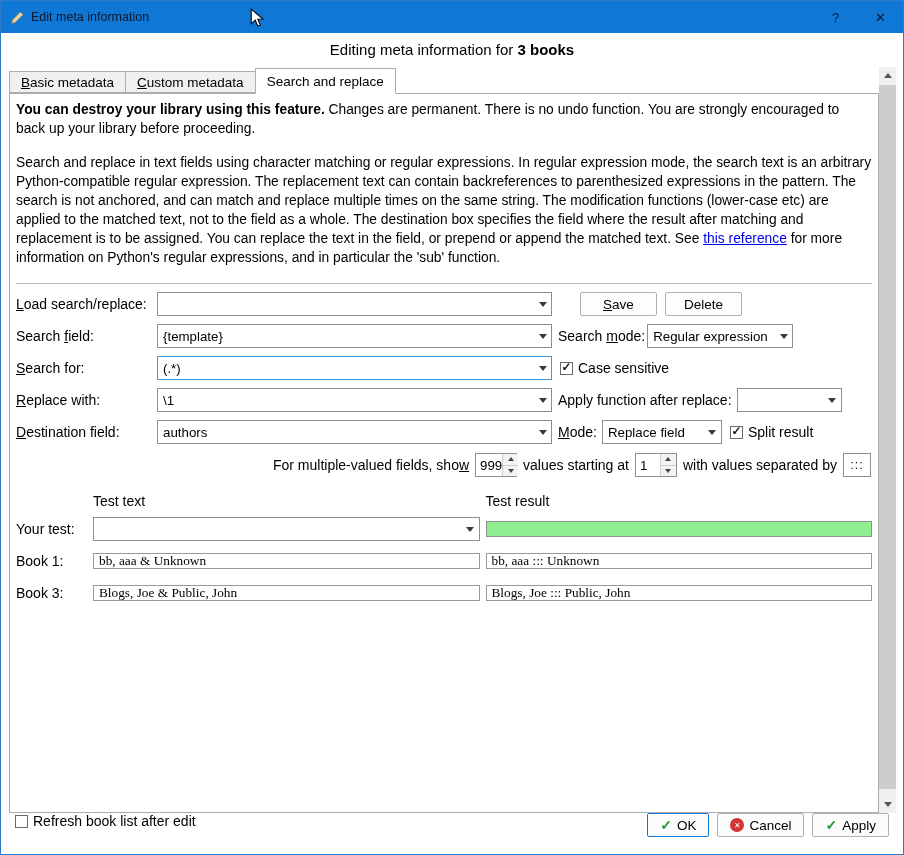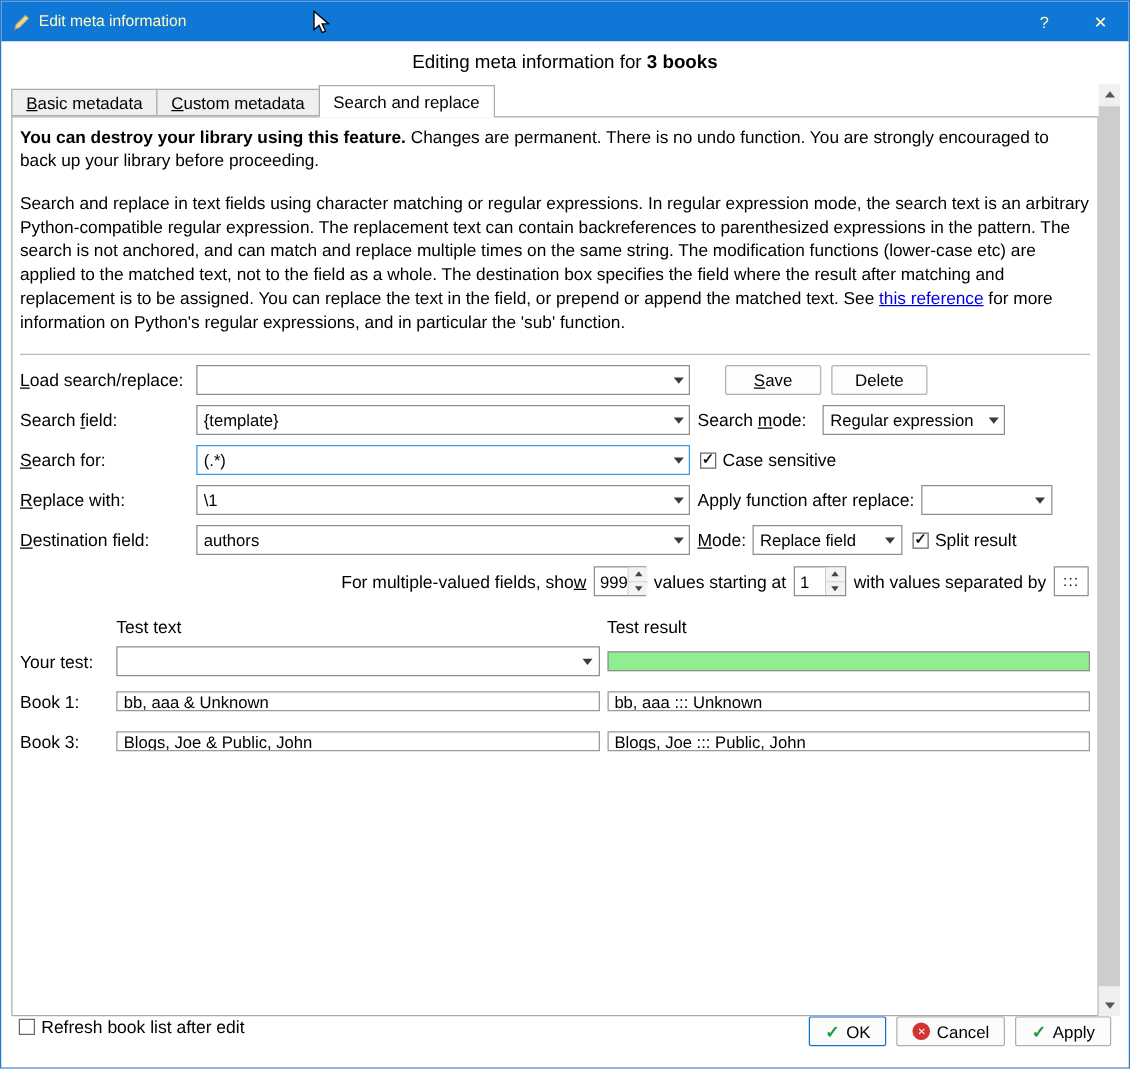--- a/index.html
+++ b/index.html
@@ -2,21 +2,21 @@
 <html style="--titlebar: #0f78d7; --win-border: #2a7ac9; --focus: #3d9ae1; --result-green: #90ee90; --link: #0000e6;"><head>
 <meta charset="utf-8">
 <style>
   html,body { margin:0; padding:0; background:#fff; }
   .window {
     position:relative; width:904px; height:855px; box-sizing:border-box;
     border:1px solid var(--win-border,#2a7ac9); background:#fff; overflow:hidden;
     font-family:"Liberation Sans", sans-serif; font-size:14px; color:#000;
   }
   
-  .titlebar { height:32px; background:var(--titlebar,#0f78d7); display:flex; align-items:center; color:#fef9c3; }
+  .titlebar { height:32px; background:var(--titlebar,#0f78d7); display:flex; align-items:center; color:#0f172a; }
   .tb-icon { margin:0 6px 0 9px; display:flex; }
   .tb-title { font-size:12.5px; }
   .tb-spacer { flex:1; }
   .tb-btn { width:45px; height:32px; display:flex; align-items:center; justify-content:center; font-size:13px; }
   
   .heading { height:34px; line-height:34px; text-align:center; font-size:15px; }
   
   .scrollwrap { position:relative; height:746px; }
   .tabstrip { height:26px; display:flex; align-items:flex-end; margin-left:8px; position:relative; z-index:2; }
   .tab { box-sizing:border-box; height:22px; padding:0 11px; display:flex; align-items:center;
@@ -32,21 +32,21 @@
   
   .frow { display:flex; align-items:center; margin-top:8px; height:24px; }
   .flabel { width:141px; flex:none; }
   .rlabel { margin-left:6px; white-space:nowrap; }
   .combo { display:flex; align-items:center; box-sizing:border-box; height:24px;
            border:1px solid #8f8f8f; background:#fff; padding-left:5px; }
   .combo-text { flex:1; white-space:nowrap; overflow:hidden; font-size:13.3px; }
   .combo-arrow { width:17px; align-self:stretch; flex:none; display:flex; align-items:center; justify-content:center; }
   .combo-arrow::after { content:""; width:0; height:0; border:4px solid transparent; border-top:5px solid #3a3a3a; margin-top:5px; }
   .combo.focused { border-color:var(--focus,#3d9ae1); }
-  .w-main { width:395px; } .w-mode { width:146px; margin-left:13px; } .w-func { width:105px; margin-left:5px; } .w-repl { width:120px; margin-left:5px; }
+  .w-main { width:395px; } .w-mode { width:146px; margin-left:2px; } .w-func { width:105px; margin-left:5px; } .w-repl { width:120px; margin-left:5px; }
   .pbtn { box-sizing:border-box; height:24px; min-width:77px; border:1px solid #b0b0b0; background:#fdfdfd;
           font-family:inherit; font-size:13.5px; margin-left:8px; border-radius:2px; }
   .pbtn.save { margin-left:28px; }
   .check { display:inline-flex; align-items:center; margin-left:8px; white-space:nowrap; }
   .cb { width:13px; height:13px; box-sizing:border-box; border:1px solid #6a6a6a; background:#fff;
         display:inline-flex; align-items:center; justify-content:center; margin-right:5px; flex:none; }
   .cb .mark { font-size:12px; line-height:1; margin-top:-2px; color:#111; font-weight:bold; }
   .multirow { display:flex; align-items:center; justify-content:flex-end; margin-top:9px; height:24px; gap:6px; padding-right:1px; white-space:nowrap; }
   .spin { display:flex; height:24px; box-sizing:border-box; border:1px solid #8f8f8f; background:#fff; width:42px; }
   .spin-val { flex:1; display:flex; align-items:center; padding-left:4px; font-size:13.3px; }
@@ -57,21 +57,21 @@
   .spin-down::after { content:""; border:3px solid transparent; border-top:4px solid #444; margin-top:3px; }
   .sepbox { width:28px; height:24px; box-sizing:border-box; border:1px solid #8f8f8f; background:#fff;
             display:flex; align-items:center; justify-content:center; font-size:12px; letter-spacing:1px; }
   
   .test-head { display:flex; gap:6px; margin-top:16px; }
   .th-spacer { width:71px; flex:none; }
   .th-label { flex:1; }
   .trow { display:flex; align-items:center; gap:6px; margin-top:8px; height:24px; }
   .tlabel { width:71px; flex:none; }
   .tfield { flex:1; box-sizing:border-box; height:16px; border:1px solid #999; background:#fff;
-            display:flex; align-items:center; padding-left:5px; font-size:13.3px; white-space:nowrap; overflow:hidden; }
+            display:flex; align-items:center; padding-left:5px; font-size:13.3px; white-space:nowrap; overflow:hidden;font-family:Liberation Serif, serif; }
   .tfield.green { background:var(--result-green,#90ee90); border-color:#8f8f8f; }
   .tcombo { flex:1; }
   
   .vscroll { position:absolute; top:0; bottom:0; right:7px; width:17px; background:#f0f0f0; z-index:4; }
   .vs-up, .vs-down { position:absolute; left:0; right:0; height:17px; display:flex; align-items:center; justify-content:center; }
   .vs-up { top:0; } .vs-down { bottom:0; }
   .vs-up::after { content:""; border:4px solid transparent; border-bottom:5px solid #555; margin-bottom:4px; }
   .vs-down::after { content:""; border:4px solid transparent; border-top:5px solid #555; margin-top:4px; }
   .vs-thumb { position:absolute; left:0; right:0; top:18px; bottom:24px; background:#cdcdcd; }
   

